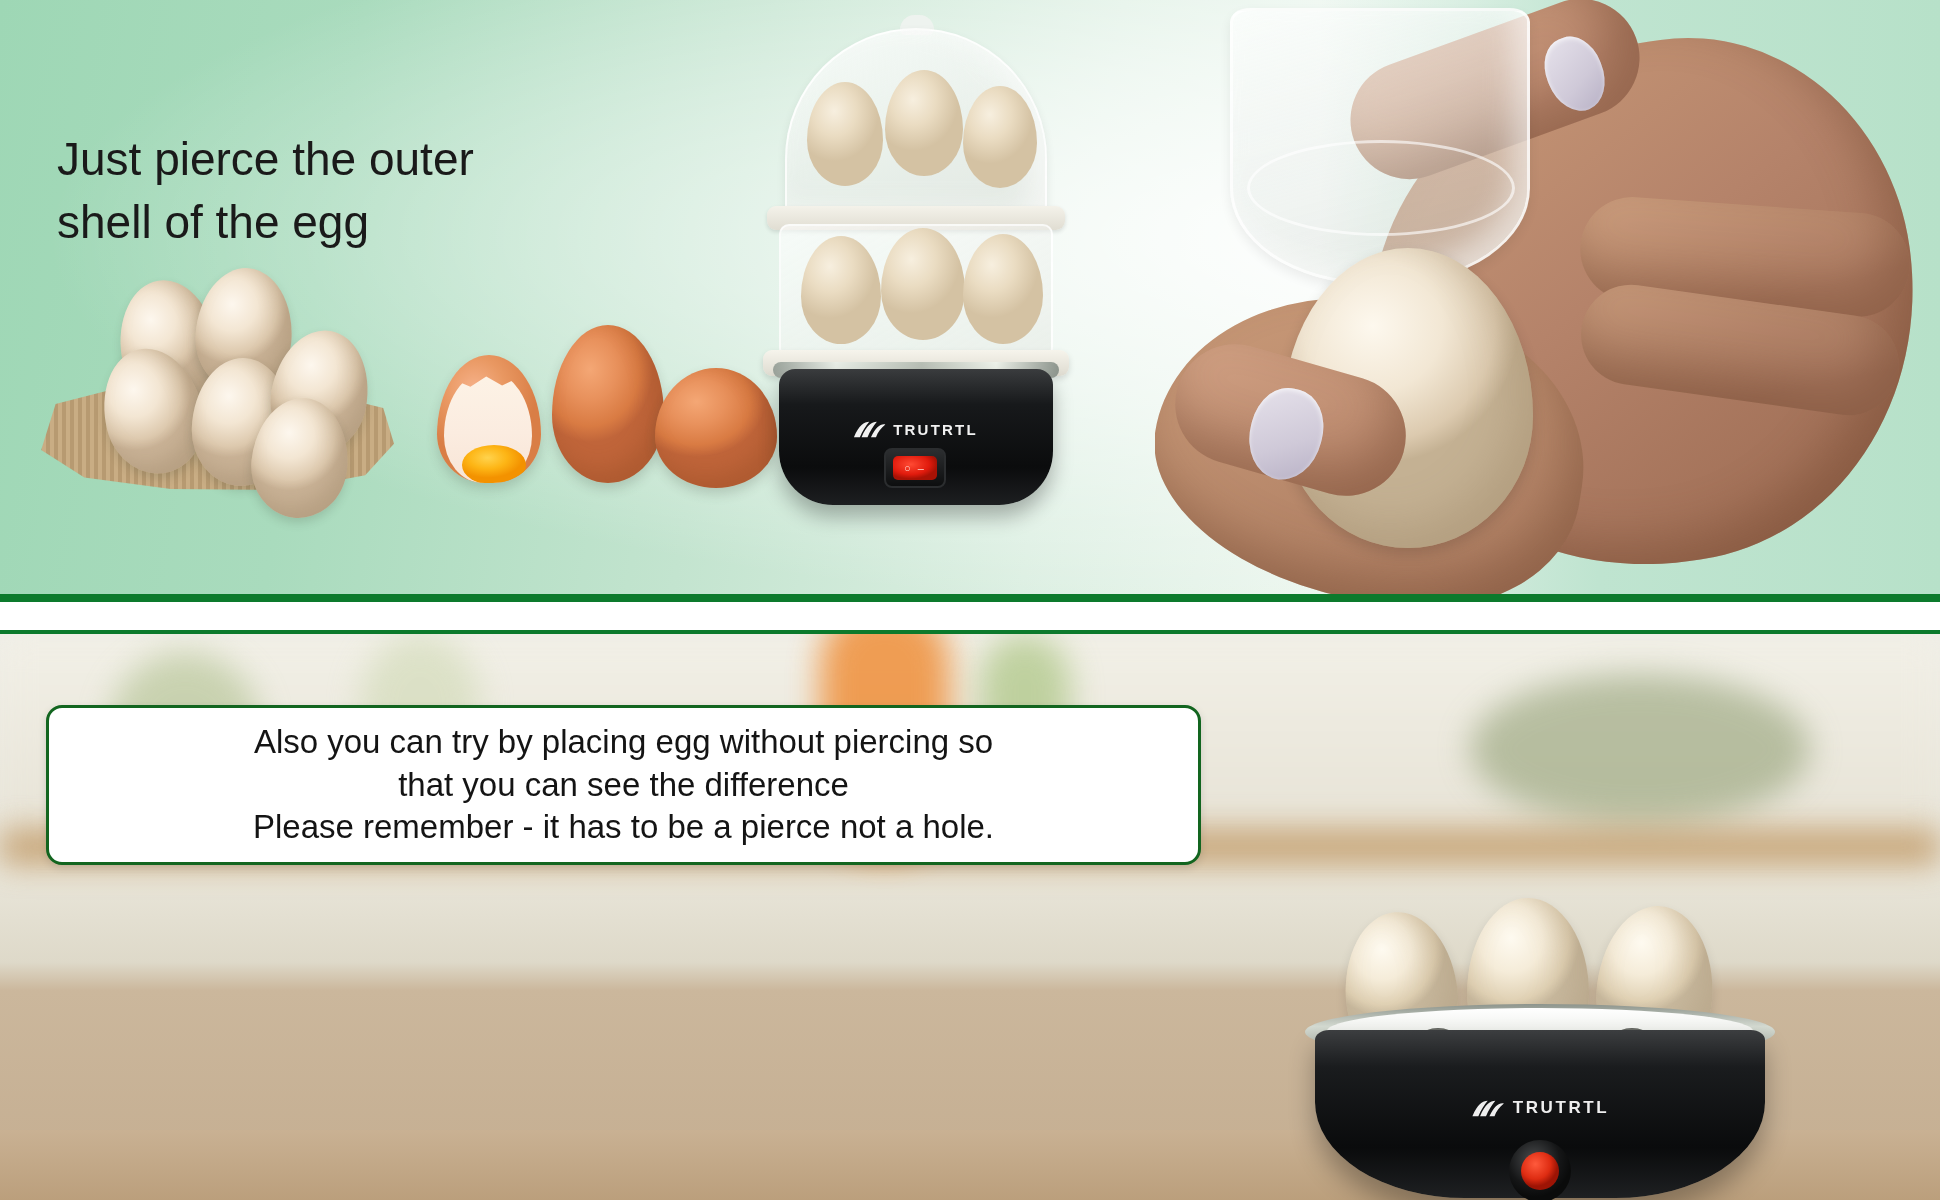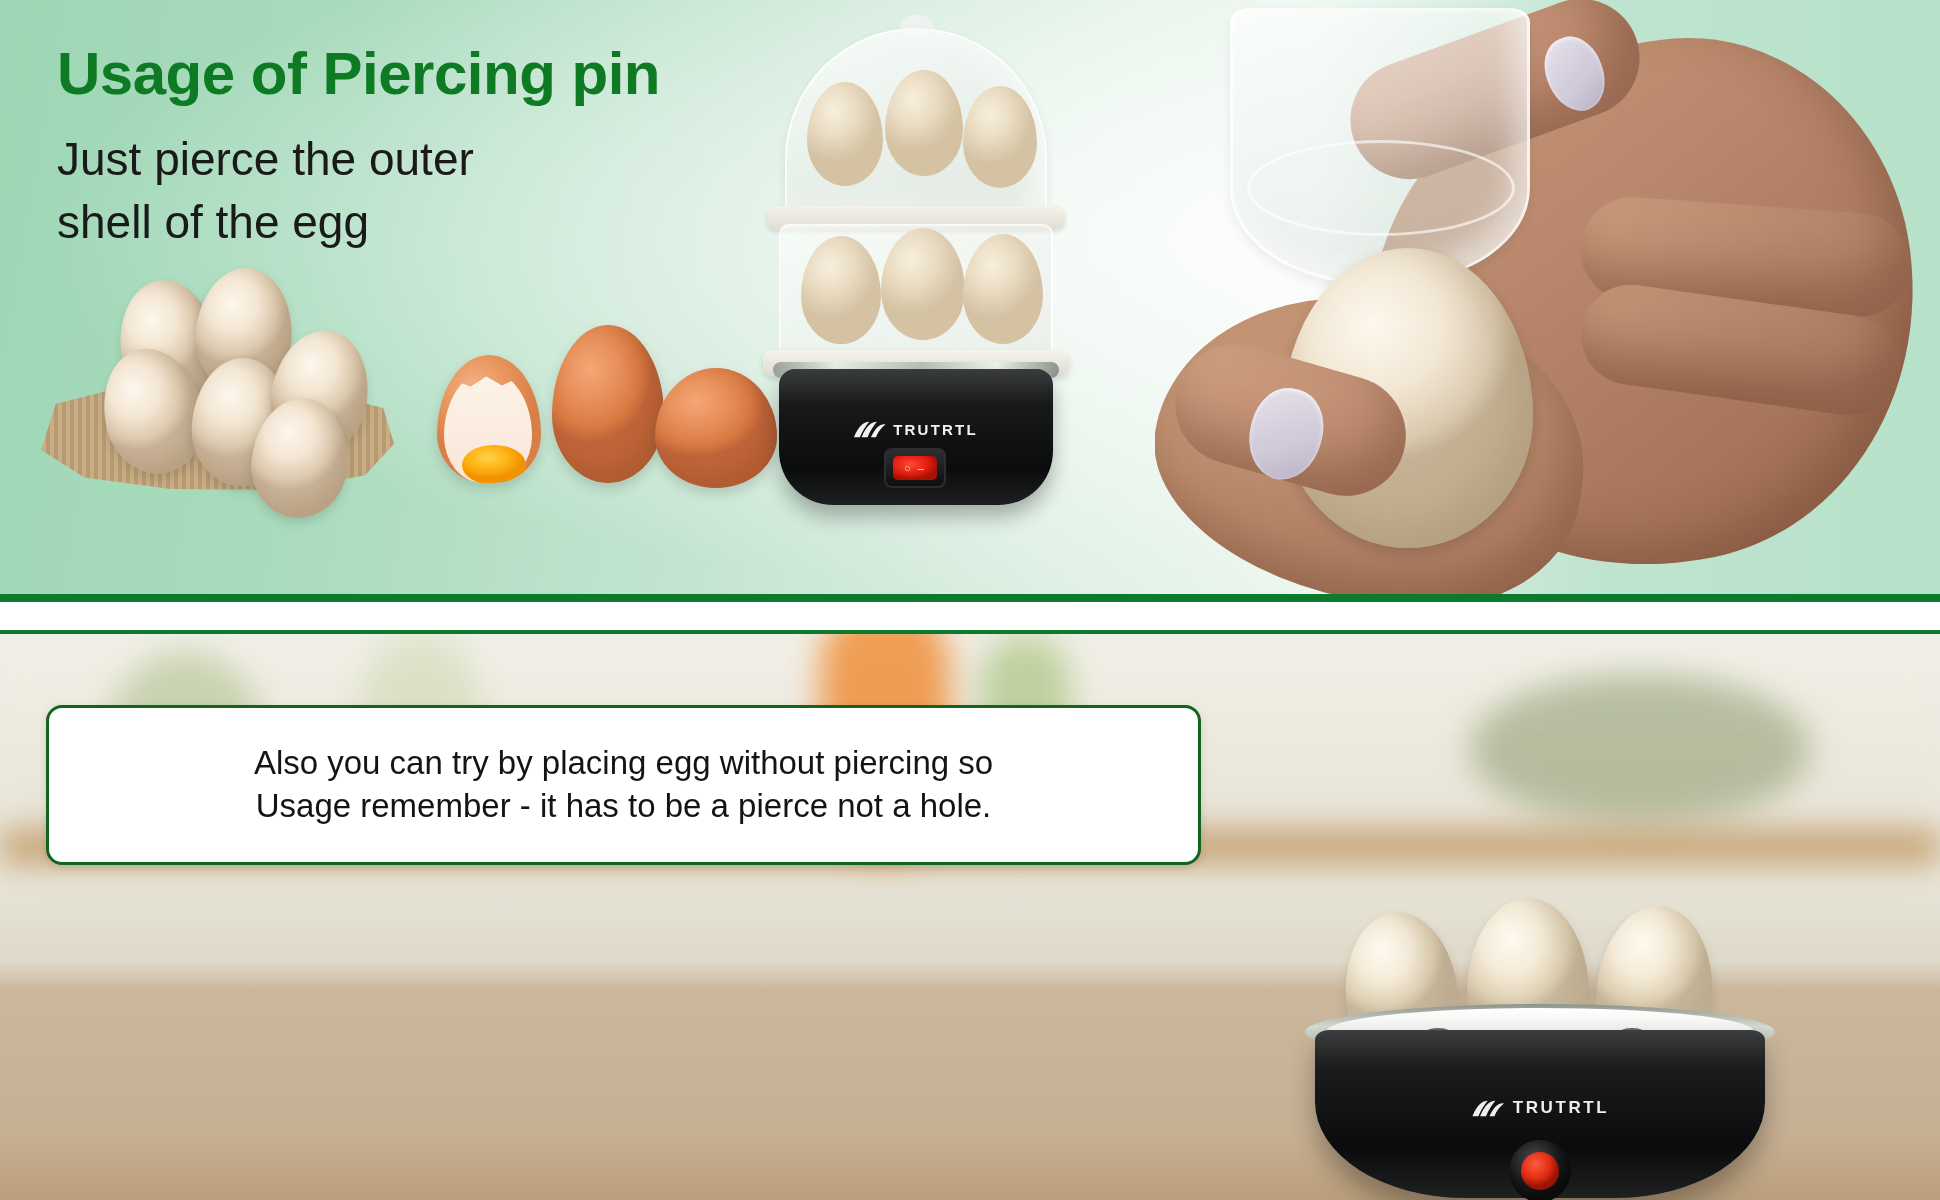--- a/index.html
+++ b/index.html
@@ -231,21 +231,20 @@
              box-shadow:inset -16px -20px 38px rgba(150,126,96,.3), 0 6px 12px rgba(0,0,0,.12); }
 </style>
 </head>
 <body>
 
 <div id="page">
 
   <section id="panel-top">
     <div class="top-grad-r"></div>
 
-    <h1 id="h1-top">Usage of Piercing pin</h1>
     <p id="sub-top">Just pierce the outer
 shell of the egg</p>
 
     <div>
       <div id="burlap"></div>
       <div class="wegg" style="left:120px;top:280px;width:96px;height:124px;transform:rotate(-9deg)"></div>
       <div class="wegg" style="left:196px;top:268px;width:96px;height:124px;transform:rotate(4deg)"></div>
       <div class="wegg" style="left:104px;top:348px;width:98px;height:126px;transform:rotate(-14deg)"></div>
       <div class="wegg" style="left:192px;top:358px;width:100px;height:128px;transform:rotate(2deg)"></div>
       <div class="wegg" style="left:272px;top:330px;width:96px;height:124px;transform:rotate(10deg)"></div>
@@ -336,16 +335,17 @@
       <div class="bk-switch">
           <i></i>
         </div>
     </div>
 
   </section>
 
 
   <div id="note-box">
     <p>Also you can try by placing egg without piercing so</p>
-    <p>Usage remember - it has to be a pierce not a hole.</p>
+    <p>that you can see the difference</p>
+    <p>Please remember - it has to be a pierce not a hole.</p>
   </div>
 
 </div>
 
 </body></html>

